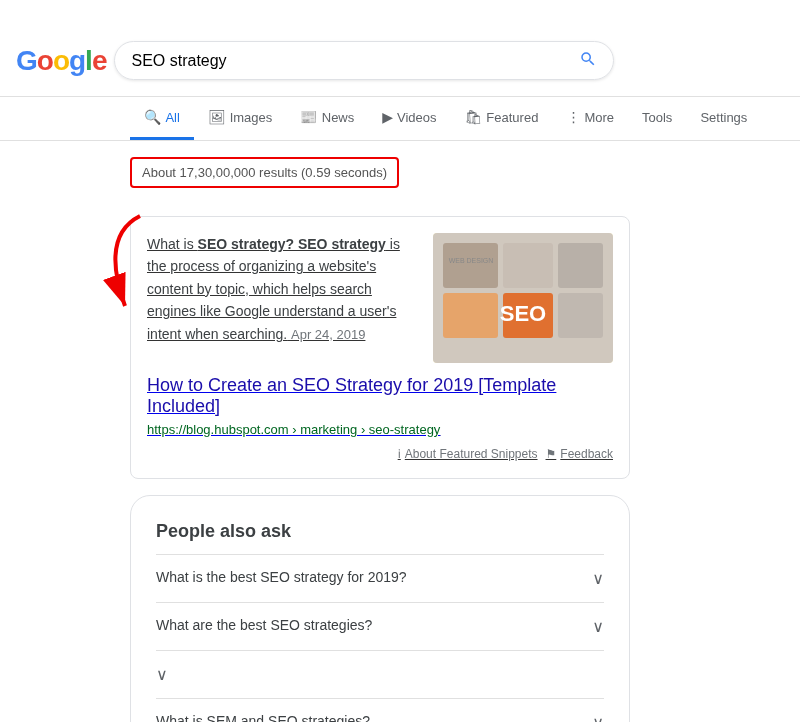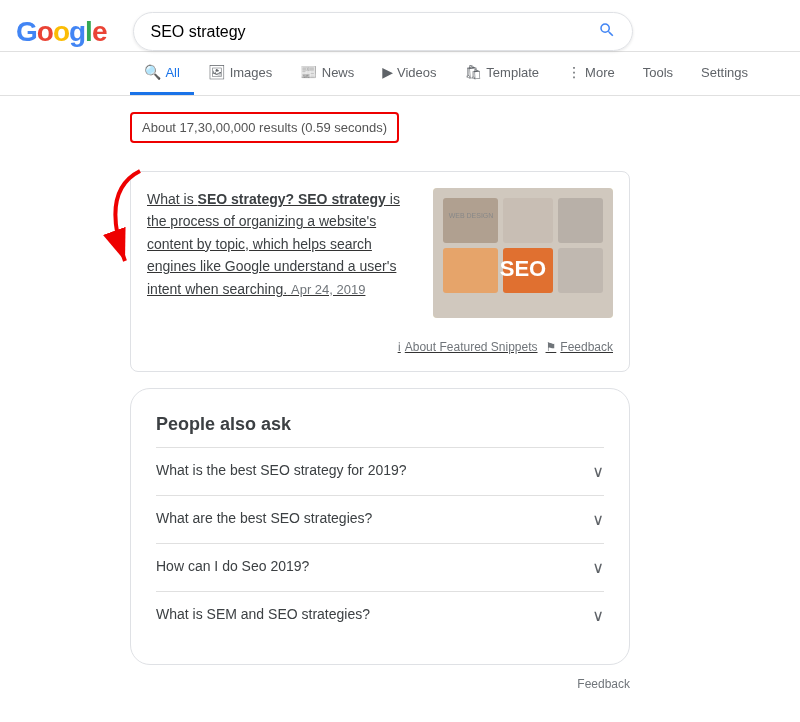--- a/index.html
+++ b/index.html
@@ -1,19 +1,19 @@
 <!DOCTYPE html>
 <html><head>
   <meta charset="utf-8">
   <style>
     * { box-sizing: border-box; margin: 0; padding: 0; }
     body { font-family: Arial, sans-serif; background: #fff; color: #333; font-size: 14px; }
 
     
-    .header { display: flex; align-items: center; padding: 12px 16px 0 16px; gap: 19px; border-bottom: 1px solid #e0e0e0; }
+    .header { display: flex; align-items: center; padding: 12px 16px 16px 16px; gap: 0; border-bottom: 1px solid #e0e0e0; margin-top: 29px; }
     .logo { font-size: 28px; font-weight: bold; letter-spacing: -1px; margin-right: 8px; flex-shrink: 0; }
     .logo-g { color: #4285F4; }
     .logo-o1 { color: #EA4335; }
     .logo-o2 { color: #FBBC05; }
     .logo-g2 { color: #4285F4; }
     .logo-l { color: #34A853; }
     .logo-e { color: #EA4335; }
 
     .search-bar { display: flex; border: 1px solid #dfe1e5; border-radius: 24px; padding: 8px 16px; width: 500px; gap: 8px; box-shadow: 0 1px 3px rgba(0,0,0,0.1); }
     .search-input { border: none; outline: none; font-size: 16px; flex: 1; }
@@ -93,21 +93,21 @@
   <a class="nav-tab">
     <span class="tab-icon">📰</span>
     <span>News</span>
   </a>
   <a class="nav-tab">
     <span class="tab-icon">▶</span>
     <span>Videos</span>
   </a>
   <a class="nav-tab">
     <span class="tab-icon">🛍</span>
-    <span>Template</span>
+    <span>Featured</span>
   </a>
   <a class="nav-tab">
     <span class="tab-icon">⋮</span>
     <span>More</span>
   </a>
   <div class="nav-settings">
     <a class="nav-tab">
       <span>Tools</span>
     </a>
     <a class="nav-tab">
@@ -152,20 +152,24 @@
             <rect x="70" y="60" width="50" height="45" rx="3" fill="#e07030"></rect>
             <rect x="125" y="10" width="45" height="45" rx="3" fill="#b8b0a8"></rect>
             <rect x="125" y="60" width="45" height="45" rx="3" fill="#c0b8b0"></rect>
 
             <text x="90" y="88" text-anchor="middle" font-size="22" font-weight="bold" fill="#fff" font-family="Arial">SEO</text>
 
             <text x="38" y="30" text-anchor="middle" font-size="7" fill="#888" font-family="Arial">WEB DESIGN</text>
           </svg>
         </div>
       </div>
+      <a href="#" class="snippet-link">
+        <span class="snippet-link-title">How to Create an SEO Strategy for 2019 [Template Included]</span>
+        <span class="snippet-link-url">https://blog.hubspot.com › marketing › seo-strategy</span>
+      </a>
       <div class="snippet-footer">
         <div class="snippet-footer-item">
           <span>ℹ</span>
           <span>About Featured Snippets</span>
         </div>
         <div class="snippet-footer-item">
           <span>⚑</span>
           <span>Feedback</span>
         </div>
       </div>
@@ -176,21 +180,20 @@
     <div class="paa-title">People also ask</div>
     <div class="paa-item">
       <span class="paa-item-text">What is the best SEO strategy for 2019?</span>
       <span class="paa-chevron">∨</span>
     </div>
     <div class="paa-item">
       <span class="paa-item-text">What are the best SEO strategies?</span>
       <span class="paa-chevron">∨</span>
     </div>
     <div class="paa-item">
-      <span class="paa-item-text">How can I do Seo 2019?</span>
       <span class="paa-chevron">∨</span>
     </div>
     <div class="paa-item">
       <span class="paa-item-text">What is SEM and SEO strategies?</span>
       <span class="paa-chevron">∨</span>
     </div>
   </div>
 
   <div class="paa-feedback">
     <span>Feedback</span>

